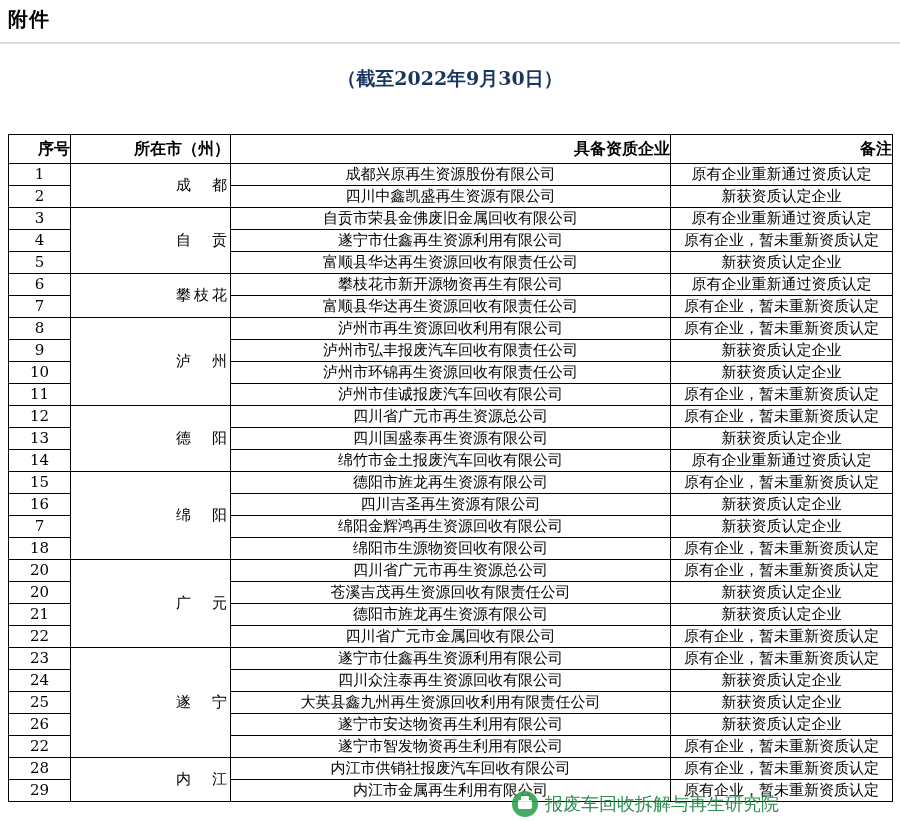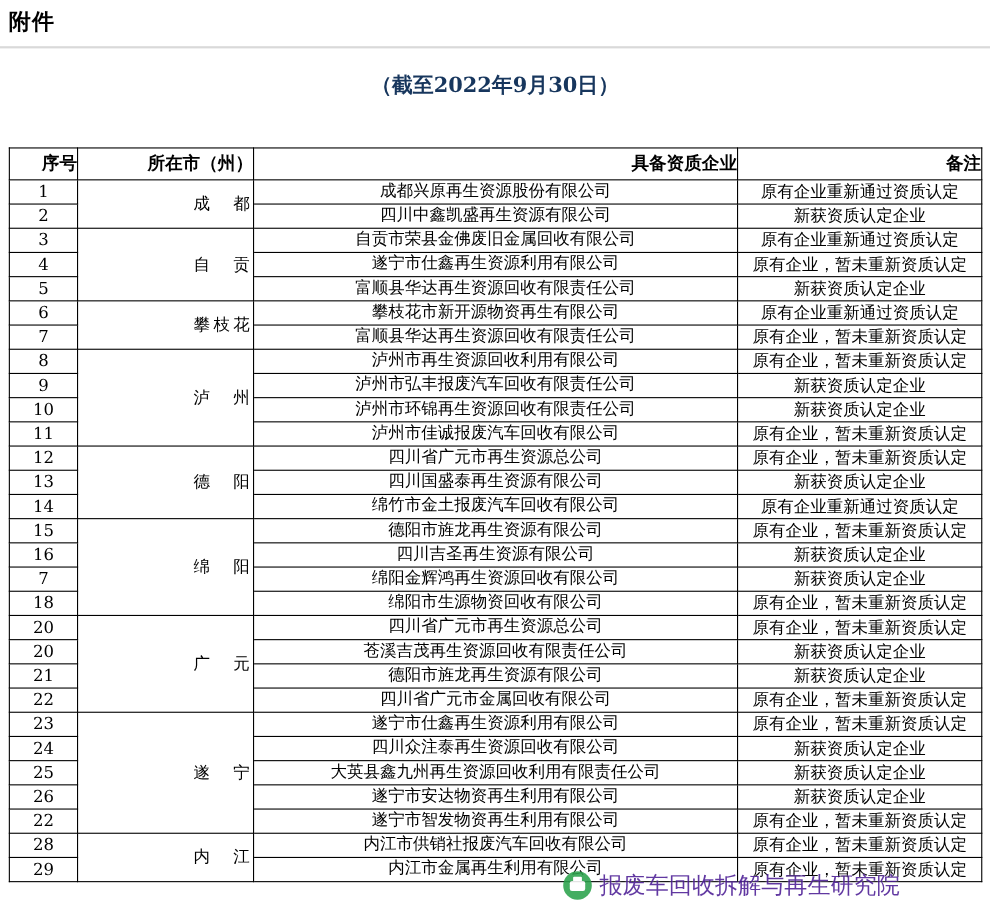--- a/index.html
+++ b/index.html
@@ -143,22 +143,22 @@
     content: "";
     position: absolute;
     left: 9px;
     top: 5px;
     width: 8px;
     height: 5px;
     border-radius: 1px;
     background: #ffffff;
   }
   .wm-text {
-    font-size: 21px;
-    color: #4c1d95;
+    font-size: 18px;
+    color: #15803d;
     font-family: Liberation Mono, monospace;
     white-space: nowrap;
     text-shadow: 0 0 2px rgba(255,255,255,0.7);
   }
 </style>
 </head>
 <body>
 
 <div class="page">
 

